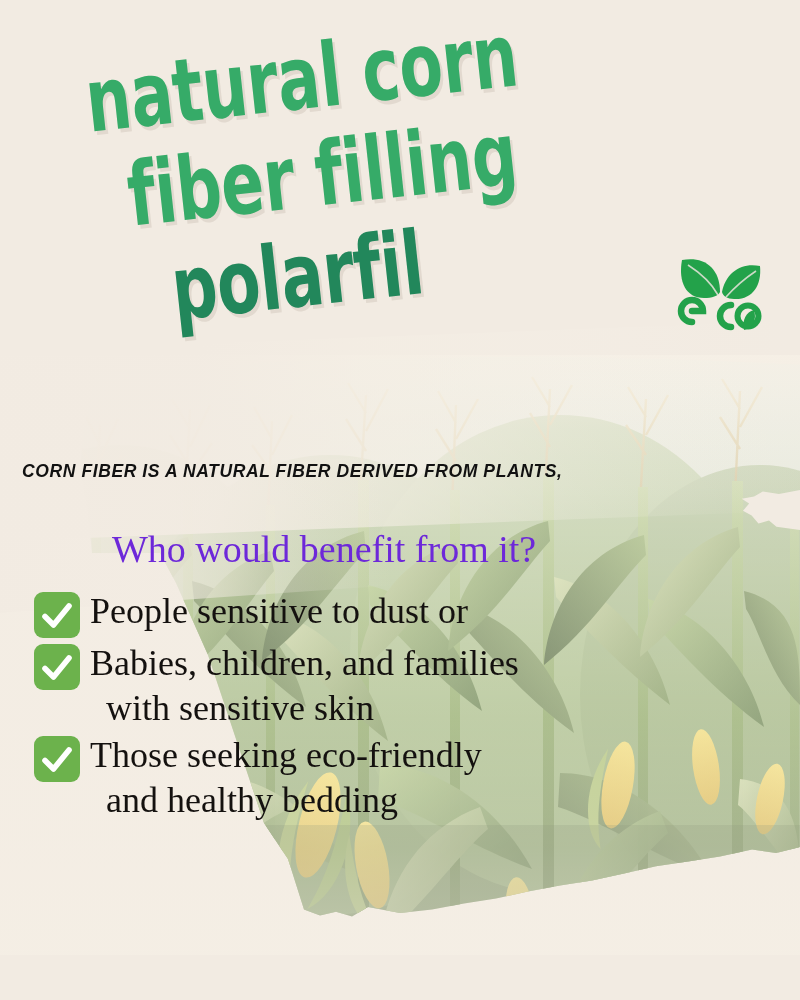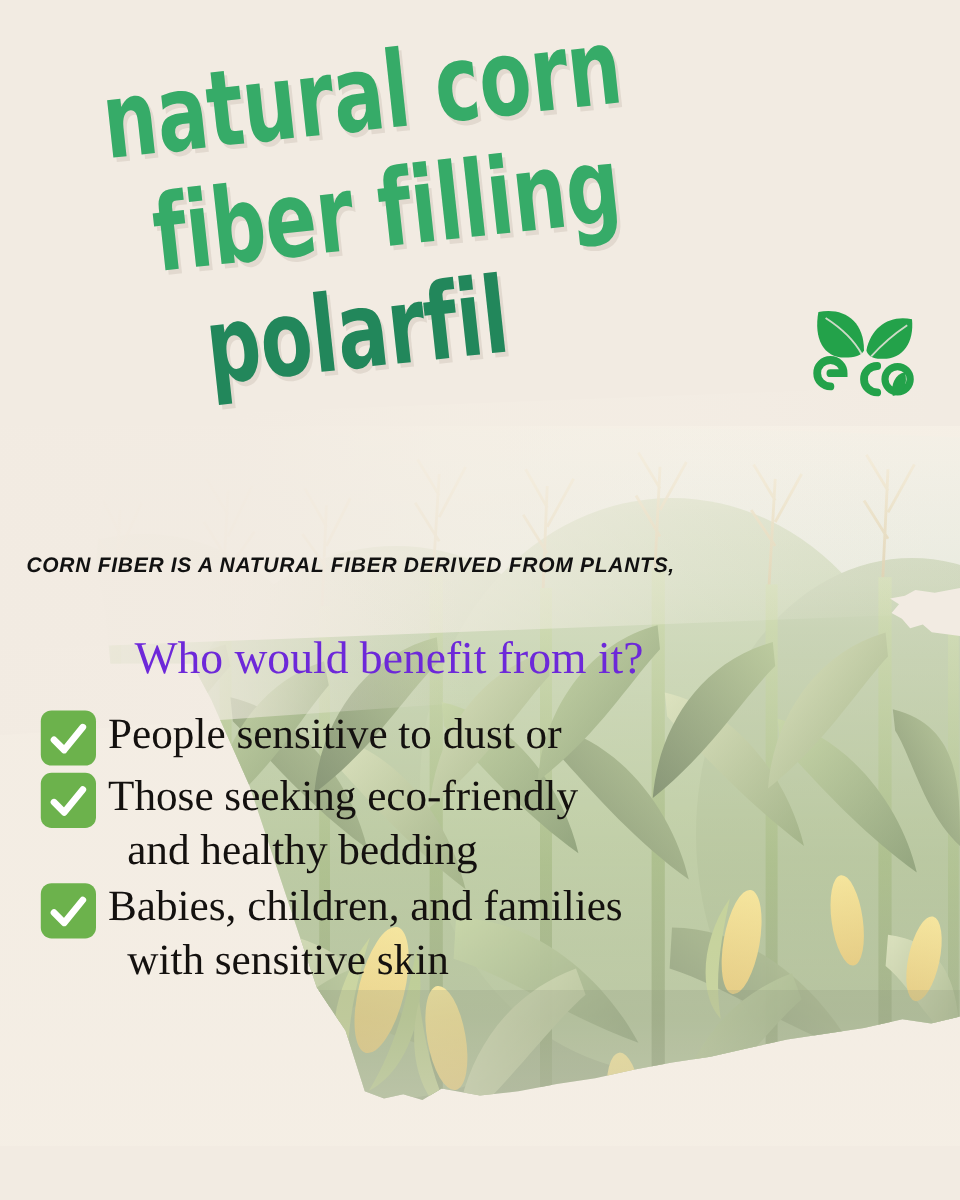--- a/index.html
+++ b/index.html
@@ -439,32 +439,32 @@
         </span>
       </li>
 
       <li class="benefit-item">
         <span class="check">
           <svg viewBox="0 0 46 46" aria-hidden="true">
             <path d="M11 24.5 L19.5 33 L35 14" fill="none" stroke="#ffffff" stroke-width="5.6" stroke-linecap="round" stroke-linejoin="round"></path>
           </svg>
         </span>
         <span class="benefit-text">
-          <span>Those seeking eco-friendly</span>
-          <span class="ln2">and healthy bedding</span>
+          <span>Babies, children, and families</span>
+          <span class="ln2">with sensitive skin</span>
         </span>
       </li>
 
       <li class="benefit-item">
         <span class="check">
           <svg viewBox="0 0 46 46" aria-hidden="true">
             <path d="M11 24.5 L19.5 33 L35 14" fill="none" stroke="#ffffff" stroke-width="5.6" stroke-linecap="round" stroke-linejoin="round"></path>
           </svg>
         </span>
         <span class="benefit-text">
-          <span>Babies, children, and families</span>
-          <span class="ln2">with sensitive skin</span>
+          <span>Those seeking eco-friendly</span>
+          <span class="ln2">and healthy bedding</span>
         </span>
       </li>
     </ul>
 
   </div>
 </div>
 
 </body></html>

